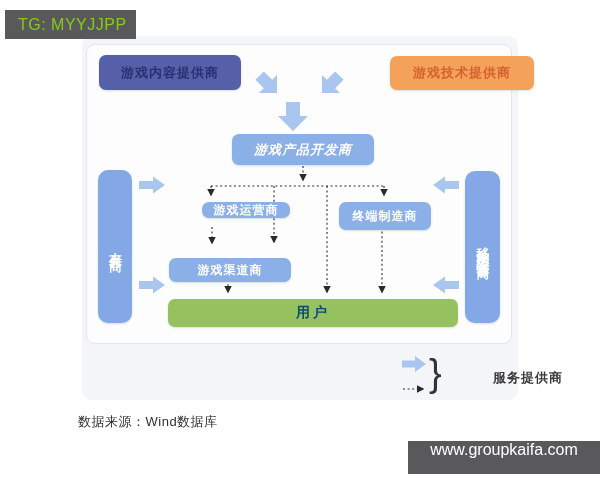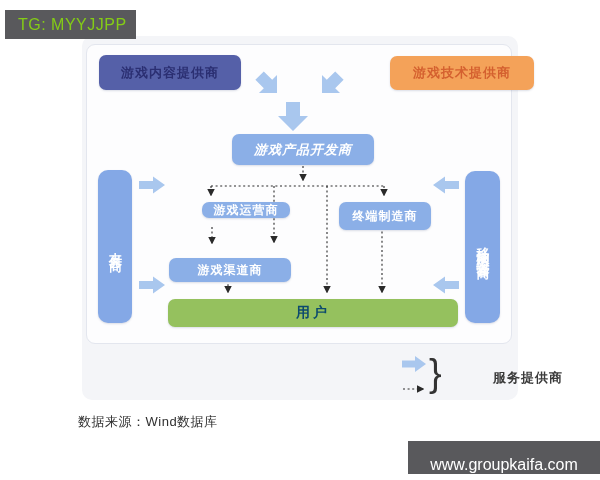--- a/index.html
+++ b/index.html
@@ -5,21 +5,21 @@
   * { margin:0; padding:0; box-sizing:border-box; }
   html,body { width:600px; height:480px; background:#ffffff; overflow:hidden;
               font-family:"Liberation Sans", sans-serif; }
   .abs { position:absolute; }
 
   
   .tg-bar { left:5px; top:10px; width:131px; height:29px; background:#59595c;
             color:#84cc16; font-size:16px; display:flex; align-items:center;
             padding-left:13px; z-index:20; letter-spacing:0.5px; }
   .site-bar { left:408px; top:441px; width:192px; height:33px; background:#59595c;
-              color:#fff; font-size:16px; display:flex; align-items:flex-end;
+              color:#fff; font-size:16px; display:flex; align-items:flex-start;
               justify-content:center; z-index:20; }
 
   
   .gray-card { left:82px; top:36px; width:436px; height:364px; background:#f4f5f8;
                border-radius:10px; z-index:1; }
   .white-panel { left:86px; top:44px; width:426px; height:300px; background:#fdfdfe;
                  border:1px solid #e3e6ee; border-radius:9px; z-index:2; }
 
   svg.overlay { position:absolute; left:0; top:0; z-index:3; pointer-events:none; }
 

